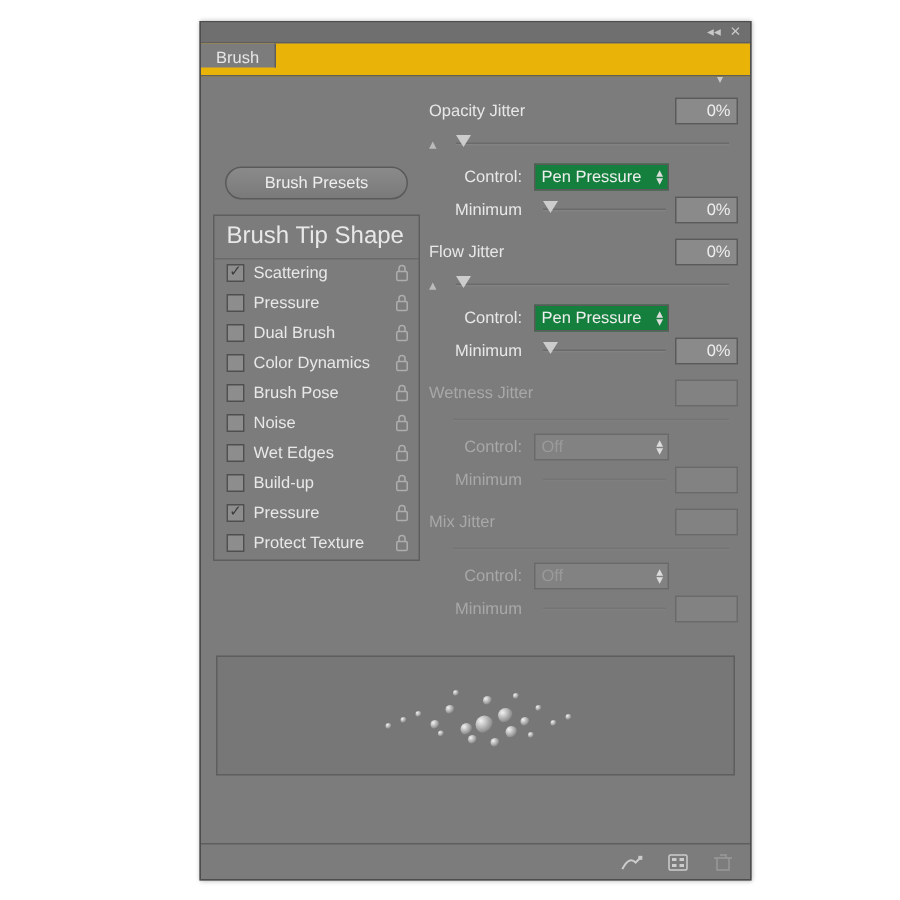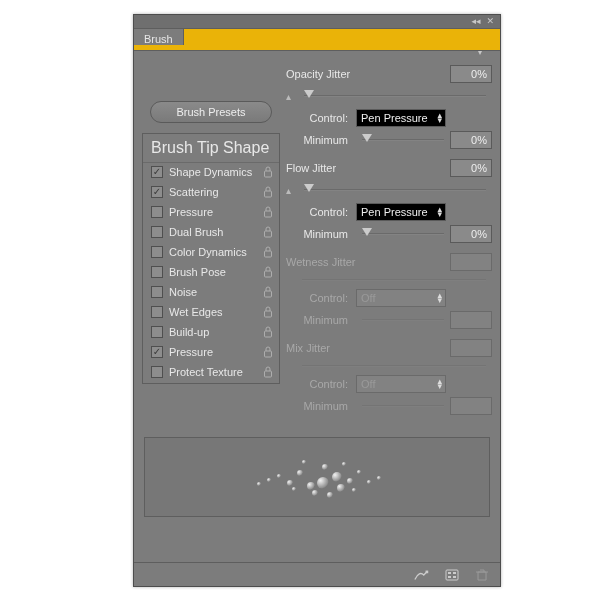--- a/index.html
+++ b/index.html
@@ -27,21 +27,21 @@
   .right { flex:1; padding-top:2px; }
   .grp { margin-bottom:6px; }
   .line { display:flex; align-items:center; height:22px; font-size:11px; color:#e8e8e8; }
   .line.dis { color:#a8a8a8; }
   .line .lbl { flex:1; }
   .valbox { width:42px; height:18px; border:1px solid #5a5a5a; background:#8a8a8a; color:#eee; font-size:11px; text-align:right; padding-right:4px; line-height:16px; }
   .valbox.dis { background:#828282; border-color:#6a6a6a; color:#9a9a9a; }
   .tri { width:10px; font-size:10px; color:#bbb; margin-right:2px; }
   .ind { width:10px; }
   .ctrl-lbl { width:52px; text-align:right; margin-right:8px; }
-  .dropdown { width:90px; height:18px; border:1px solid #5a5a5a; background:#000000; display:flex; align-items:center; padding:0 4px; font-size:11px; color:#eee; position:relative; }
+  .dropdown { width:90px; height:18px; border:1px solid #5a5a5a; background:#15803d; display:flex; align-items:center; padding:0 4px; font-size:11px; color:#eee; position:relative; }
   .dropdown.dis { background:#828282; border-color:#6a6a6a; color:#9a9a9a; }
   .dropdown .dd-arr { margin-left:auto; font-size:9px; color:#ddd; letter-spacing:-1px; display:flex; flex-direction:column; line-height:5px;}
   .slider-wrap { flex:1; height:14px; position:relative; margin:0 6px; }
   .slider-wrap::before { content:""; position:absolute; left:0; right:0; top:6px; height:0; border-top:1px solid #6a6a6a; box-shadow:0 1px 0 rgba(255,255,255,.06); }
   .slider-wrap .thumb { position:absolute; top:1px; width:0; height:0; border-left:5px solid transparent; border-right:5px solid transparent; border-top:8px solid #ccc; }
   .slider-wrap.dis::before { opacity:.4;}
   .preview { margin:6px 10px 0; height:80px; background:#777; border:1px solid #5e5e5e; display:flex; align-items:center; justify-content:center; overflow:hidden;}
   .dots { width:160px; height:50px; position:relative; }
   .dots span { position:absolute; border-radius:50%; background:radial-gradient(circle at 30% 30%, rgba(255,255,255,.9), rgba(255,255,255,.2) 60%, rgba(255,255,255,0) 70%); }
   .panel-footer { position:absolute; bottom:0; left:0; right:0; height:24px; border-top:1px solid #5e5e5e; display:flex; justify-content:flex-end; align-items:center; padding-right:10px; gap:14px; }
@@ -64,30 +64,20 @@
         <div></div>
       </div>
   </div>
 
   <div class="body">
     <div class="left">
       <div class="presets-btn">Brush Presets</div>
       <div class="listbox">
         <div class="lh">Brush Tip Shape</div>
         <div id="opts">
-            <div class="row">
-              <span class="cb checked"></span>
-              <span class="rlabel">Shape Dynamics</span>
-              <span class="lock">
-                <svg viewBox="0 0 10 12">
-                  <rect x="1.5" y="5" width="7" height="6" rx="1" fill="none" stroke="#c8c8c8" stroke-width="1"></rect>
-                  <path d="M3 5 V3 a2 2 0 0 1 4 0 V5" fill="none" stroke="#c8c8c8" stroke-width="1"></path>
-                </svg>
-              </span>
-            </div>
             <div class="row">
               <span class="cb checked"></span>
               <span class="rlabel">Scattering</span>
               <span class="lock">
                 <svg viewBox="0 0 10 12">
                   <rect x="1.5" y="5" width="7" height="6" rx="1" fill="none" stroke="#c8c8c8" stroke-width="1"></rect>
                   <path d="M3 5 V3 a2 2 0 0 1 4 0 V5" fill="none" stroke="#c8c8c8" stroke-width="1"></path>
                 </svg>
               </span>
             </div>

